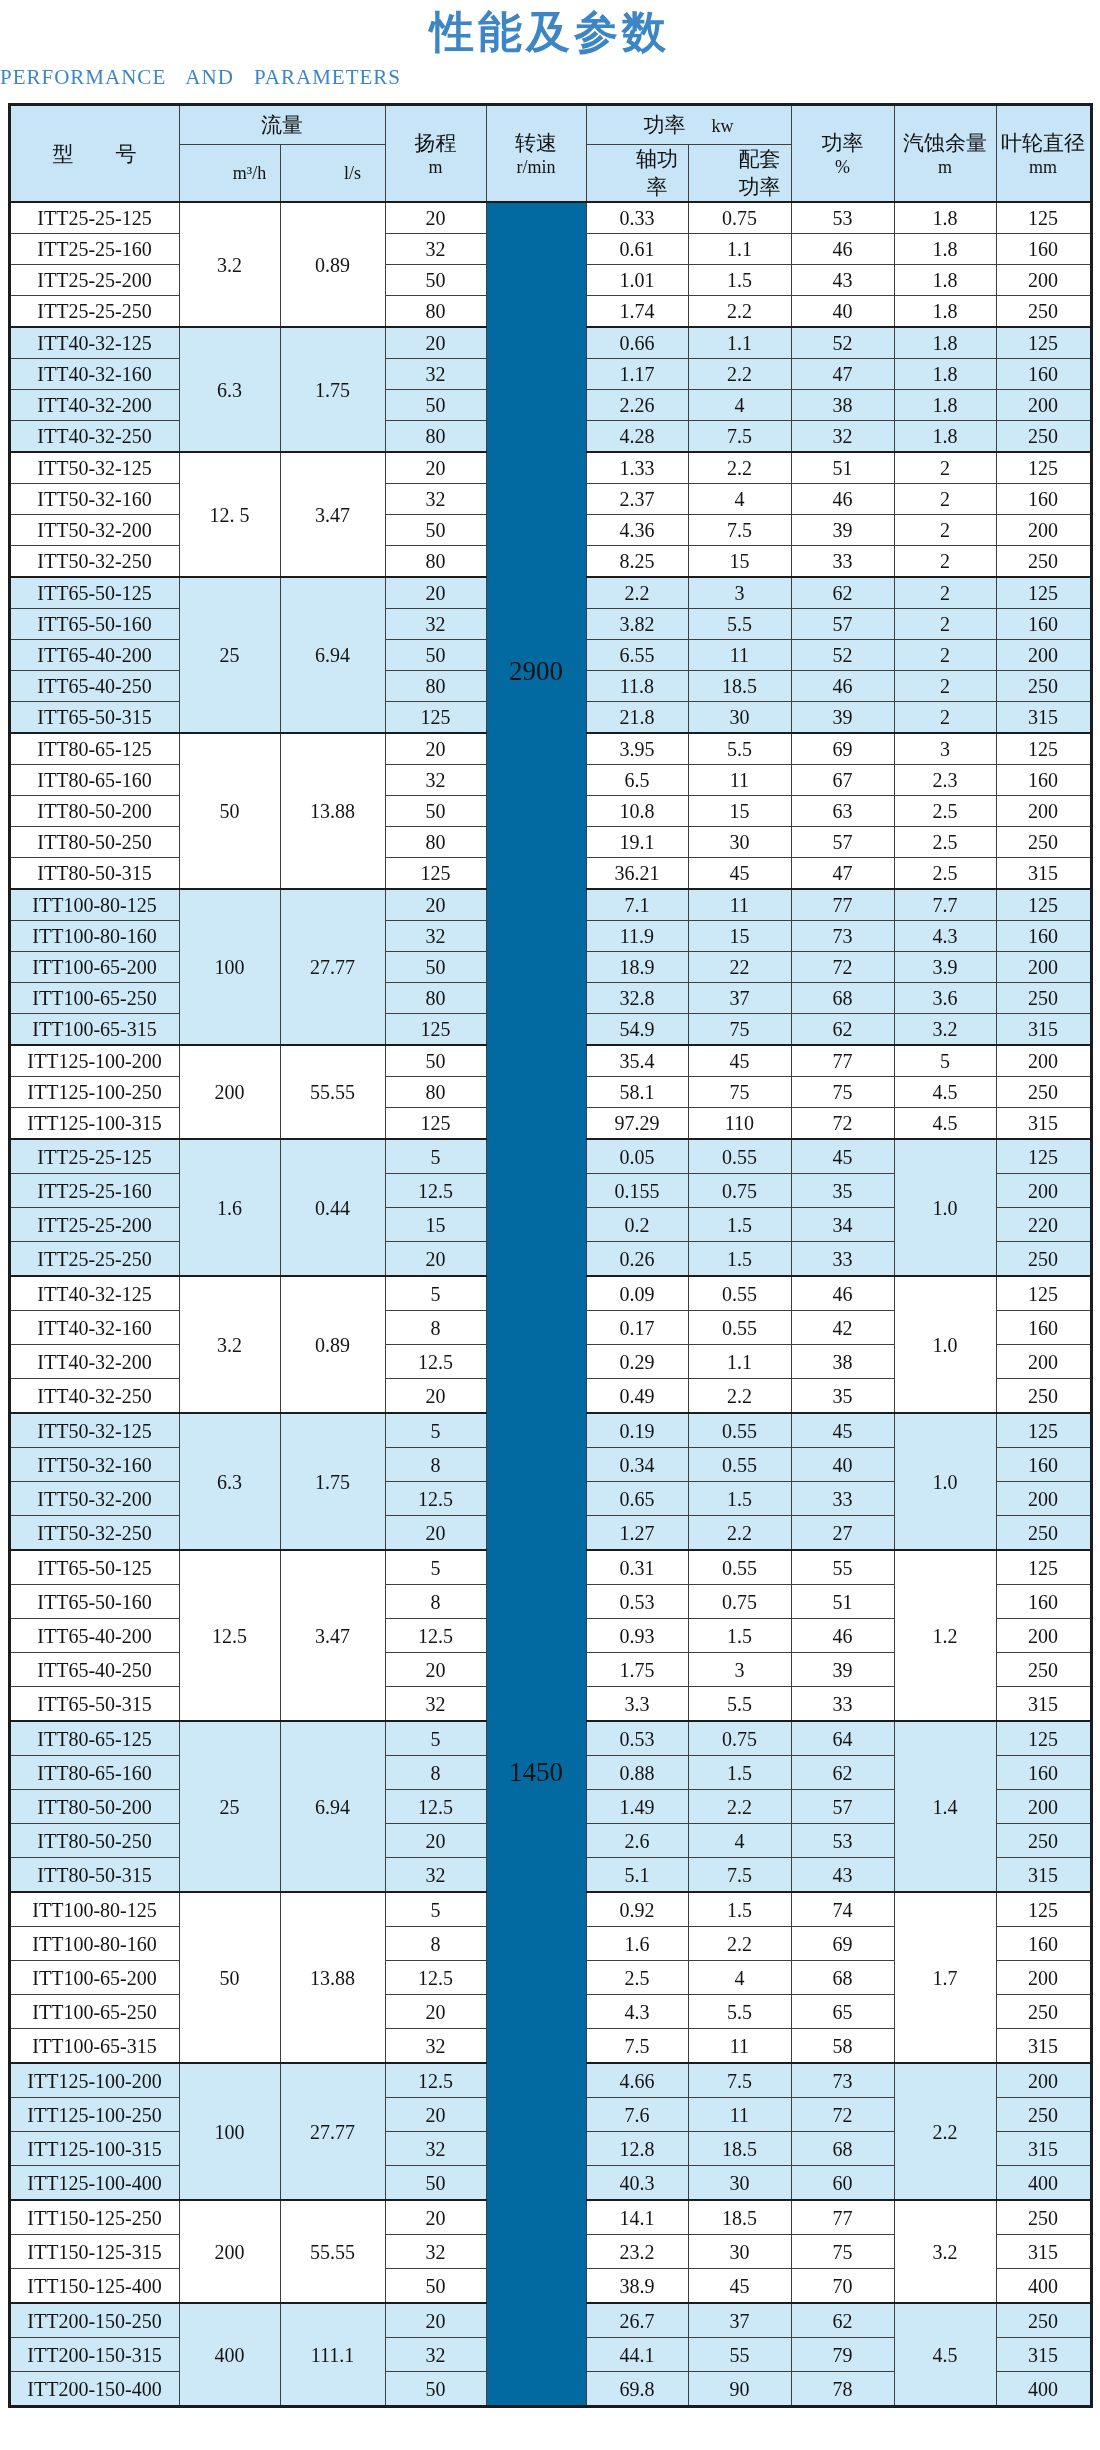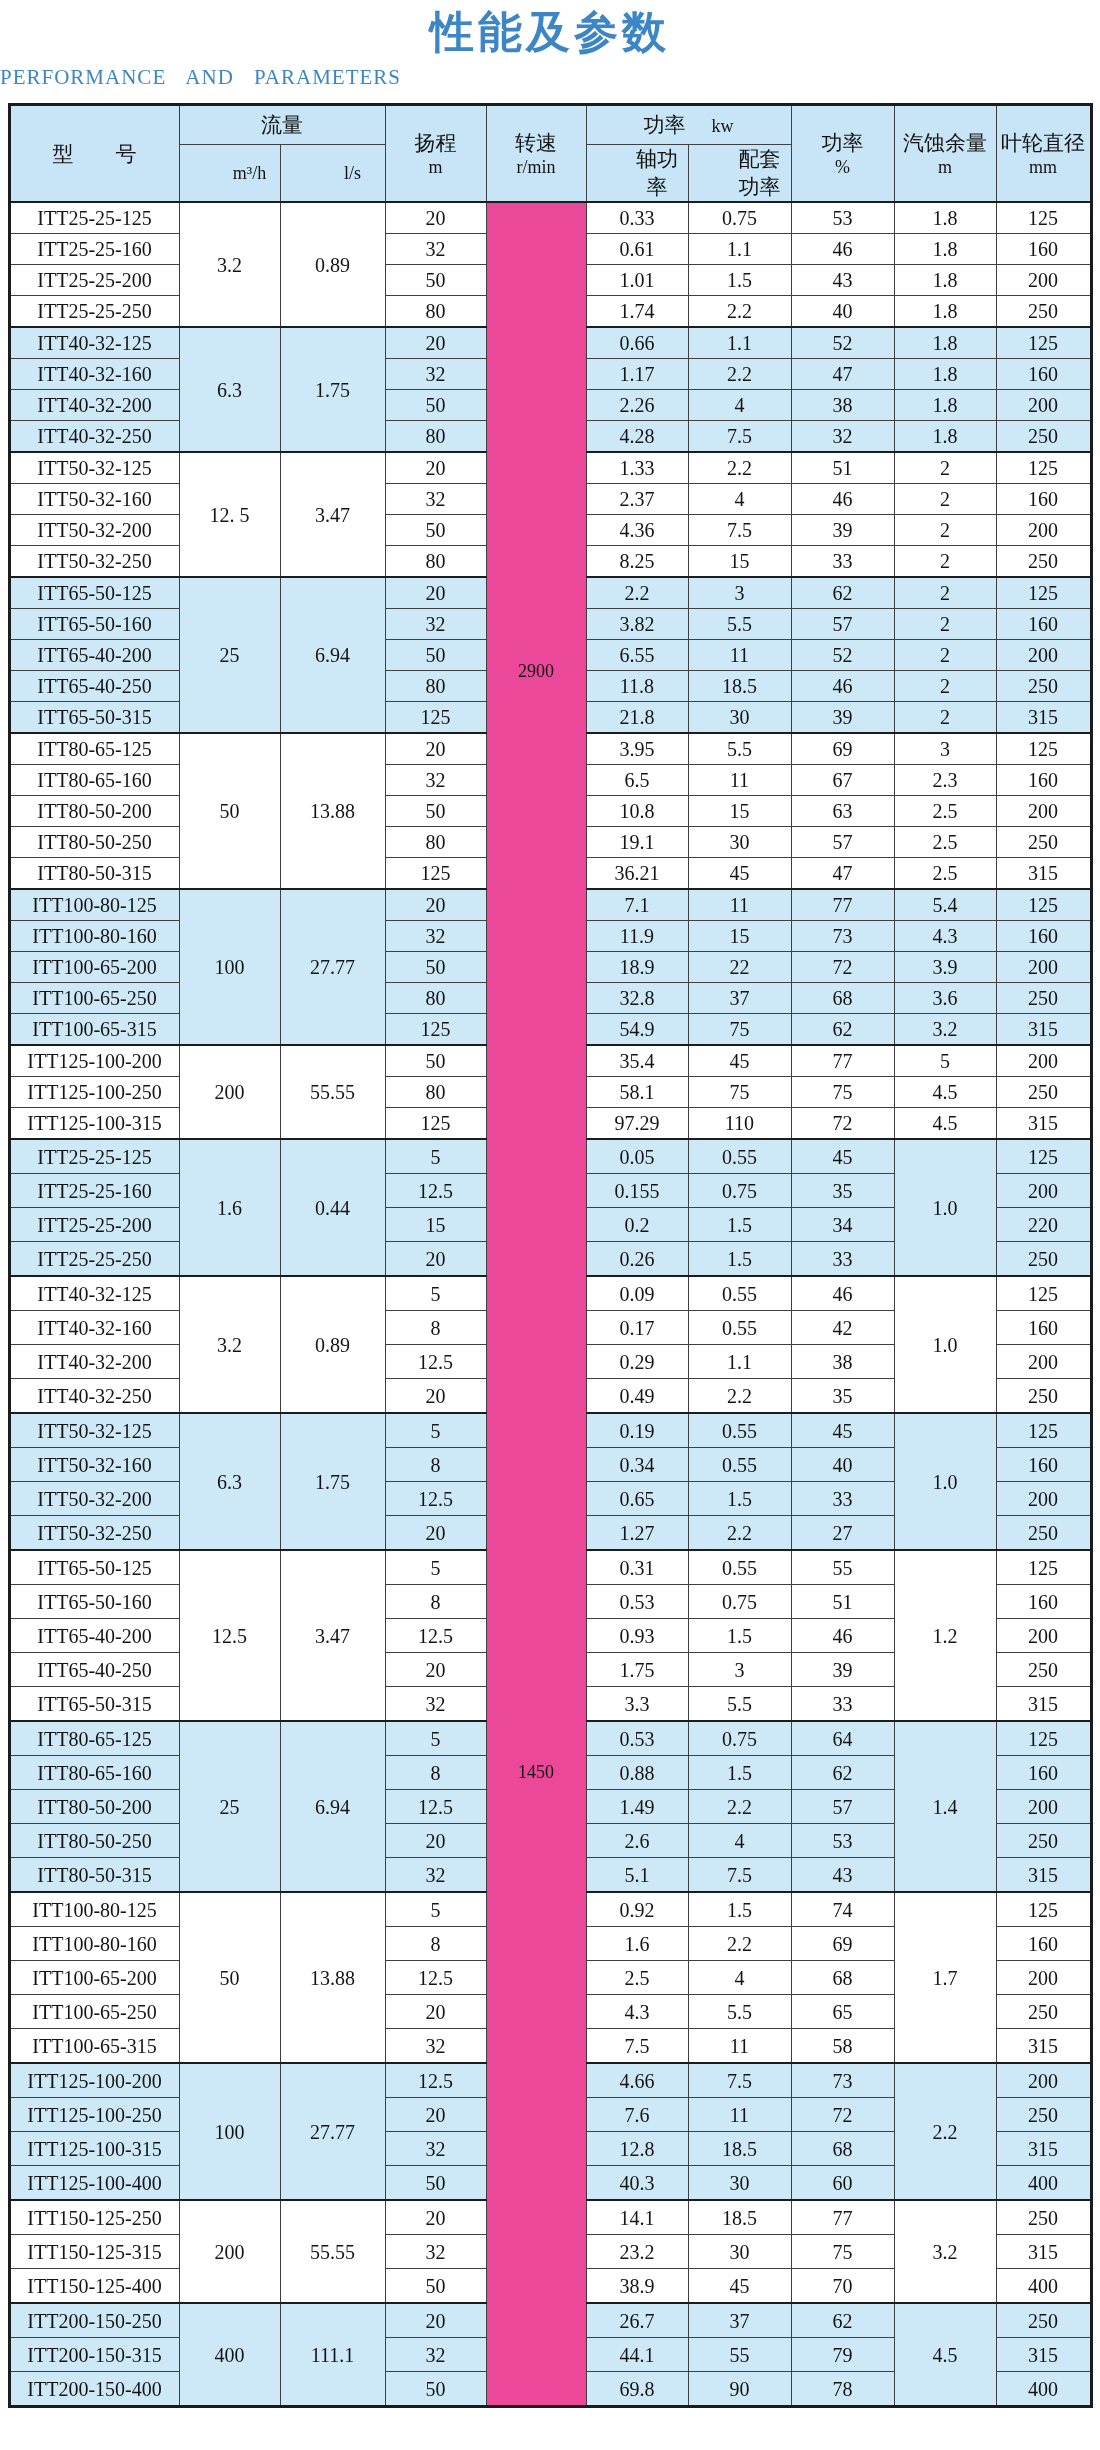--- a/index.html
+++ b/index.html
@@ -45,21 +45,21 @@
   .th-gap{display:inline-block;width:26px;}
   tbody td{
     font-family:"Liberation Serif",serif;font-size:20px;line-height:1;
     background:#ffffff;
   }
   tbody tr.s1 td{height:30px;}
   tbody tr.s2 td{height:33px;}
   tbody tr.blue td{background:var(--row-blue);}
   tbody tr.group-start td{border-top:2.8px solid var(--thick);}
   tbody td.speed-cell, tbody tr.blue td.speed-cell{
-    background:#ec4899;border-top:none;border-bottom:none;font-size:18px;
+    background:#0369a1;border-top:none;border-bottom:none;font-size:27px;
   }
   tbody td.model{font-size:20px;letter-spacing:0;}
 </style>
 </head>
 <body>
 
 <div class="page">
   <h1 class="title">性能及参数</h1>
   <div class="subtitle">PERFORMANCE  AND  PARAMETERS</div>
 
@@ -305,21 +305,21 @@
           <td>315</td>
         </tr>
         <tr class="s1 blue group-start">
           <td class="model">ITT100-80-125</td>
           <td rowspan="5">100</td>
           <td rowspan="5">27.77</td>
           <td>20</td>
           <td>7.1</td>
           <td>11</td>
           <td>77</td>
-          <td>5.4</td>
+          <td>7.7</td>
           <td>125</td>
         </tr>
         <tr class="s1 blue">
           <td class="model">ITT100-80-160</td>
           <td>32</td>
           <td>11.9</td>
           <td>15</td>
           <td>73</td>
           <td>4.3</td>
           <td>160</td>

